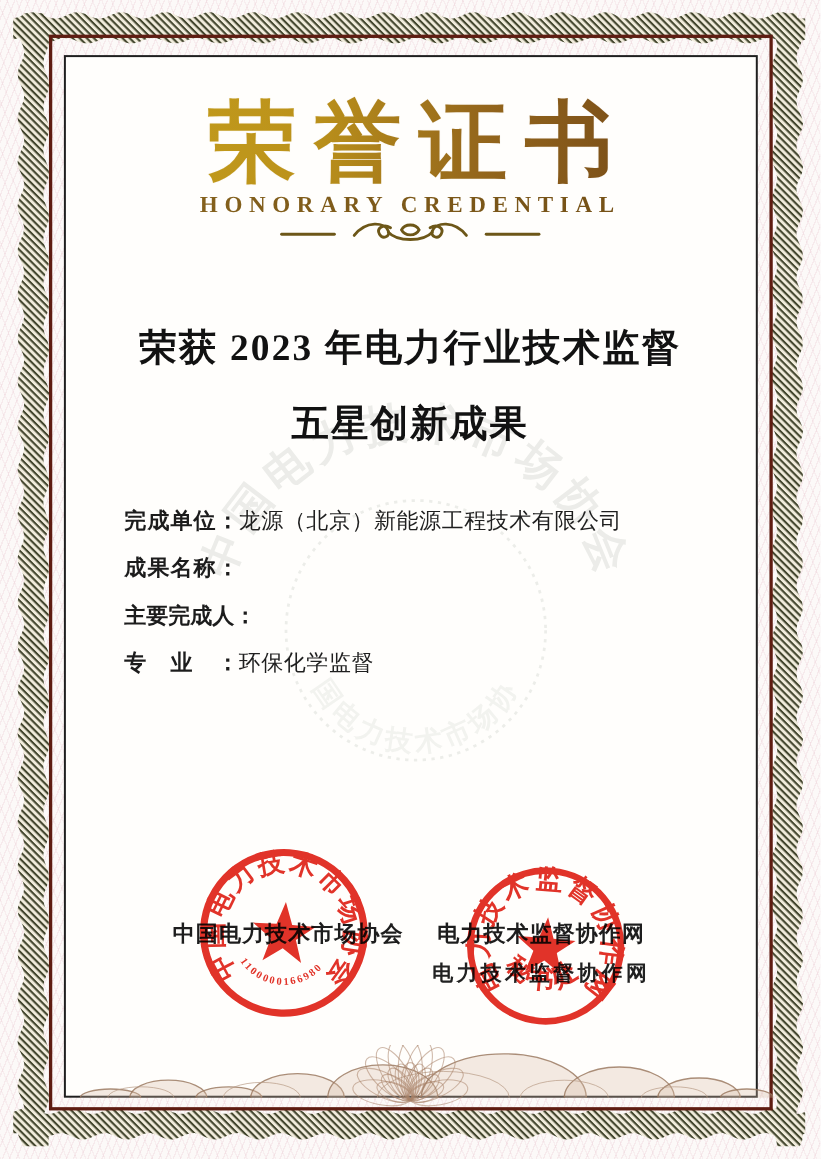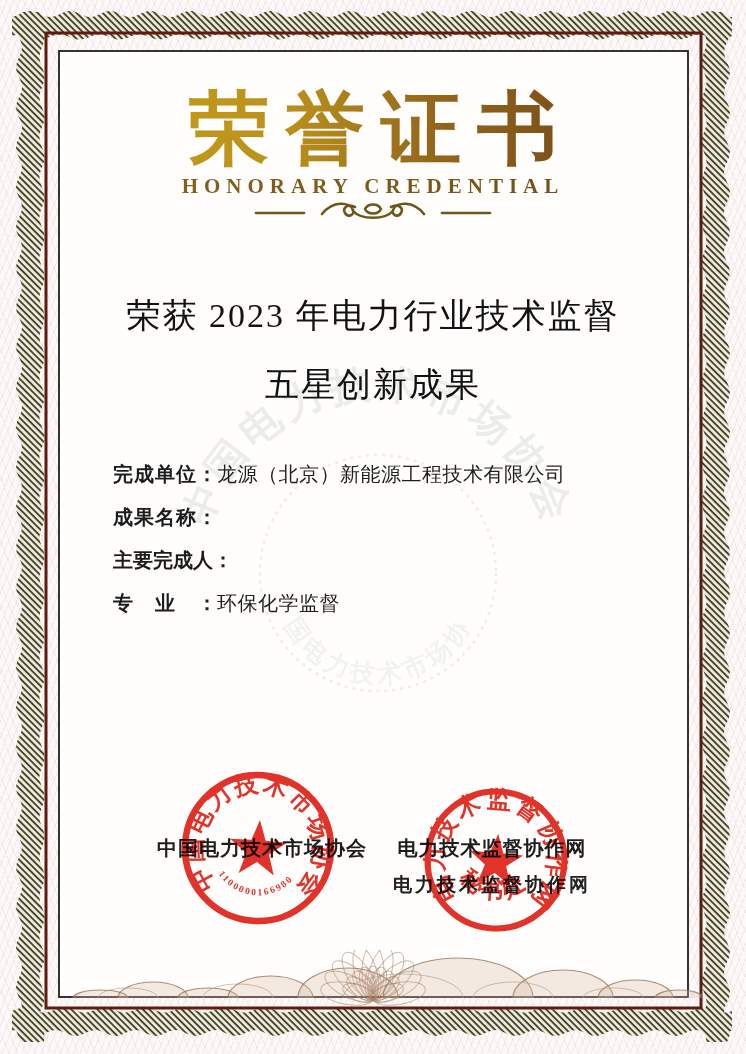--- a/index.html
+++ b/index.html
@@ -35,21 +35,21 @@
     font-family:"Liberation Serif","DejaVu Serif",serif;
     font-size:21px;font-weight:700;letter-spacing:6px;
     background:linear-gradient(90deg,#8a671f,#7a5618 60%,#6f4a16);
     -webkit-background-clip:text;background-clip:text;color:transparent;
   }
   .flourish{position:absolute;left:248px;top:199px;width:250px;height:28px;}
 
   .stmt{
     position:absolute;left:0;width:100%;text-align:center;
     font-family:"Liberation Serif","DejaVu Serif",serif;
-    font-size:34px;font-weight:400;color:#121212;letter-spacing:2px;
+    font-size:34px;font-weight:700;color:#121212;letter-spacing:2px;
   }
   .stmt1{top:293px;}
   .stmt2{top:362px;}
 
   .fields{position:absolute;left:113px;top:463px;width:570px;}
   .frow{display:flex;align-items:flex-start;margin-bottom:20px;line-height:23px;}
   .flabel{
     width:104px;flex:none;font-size:20px;font-weight:700;color:#1c1c1c;
   }
   .jchars{display:flex;justify-content:space-between;}

